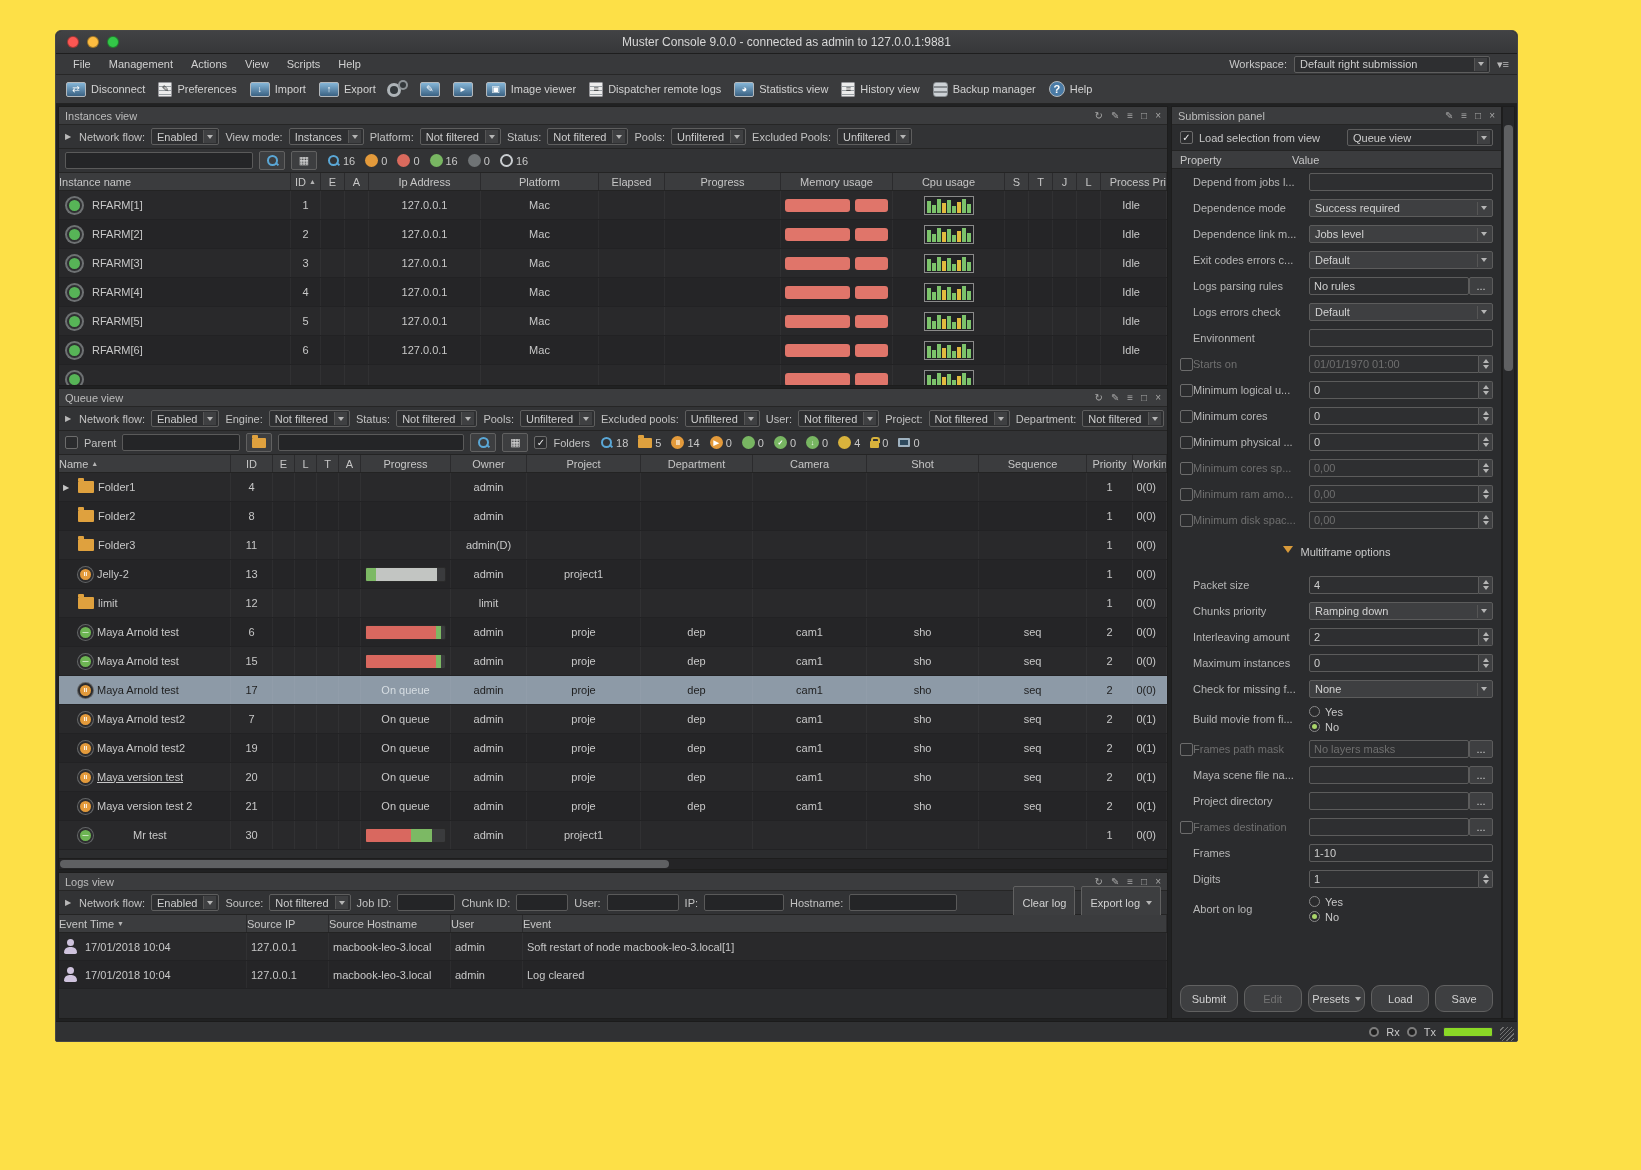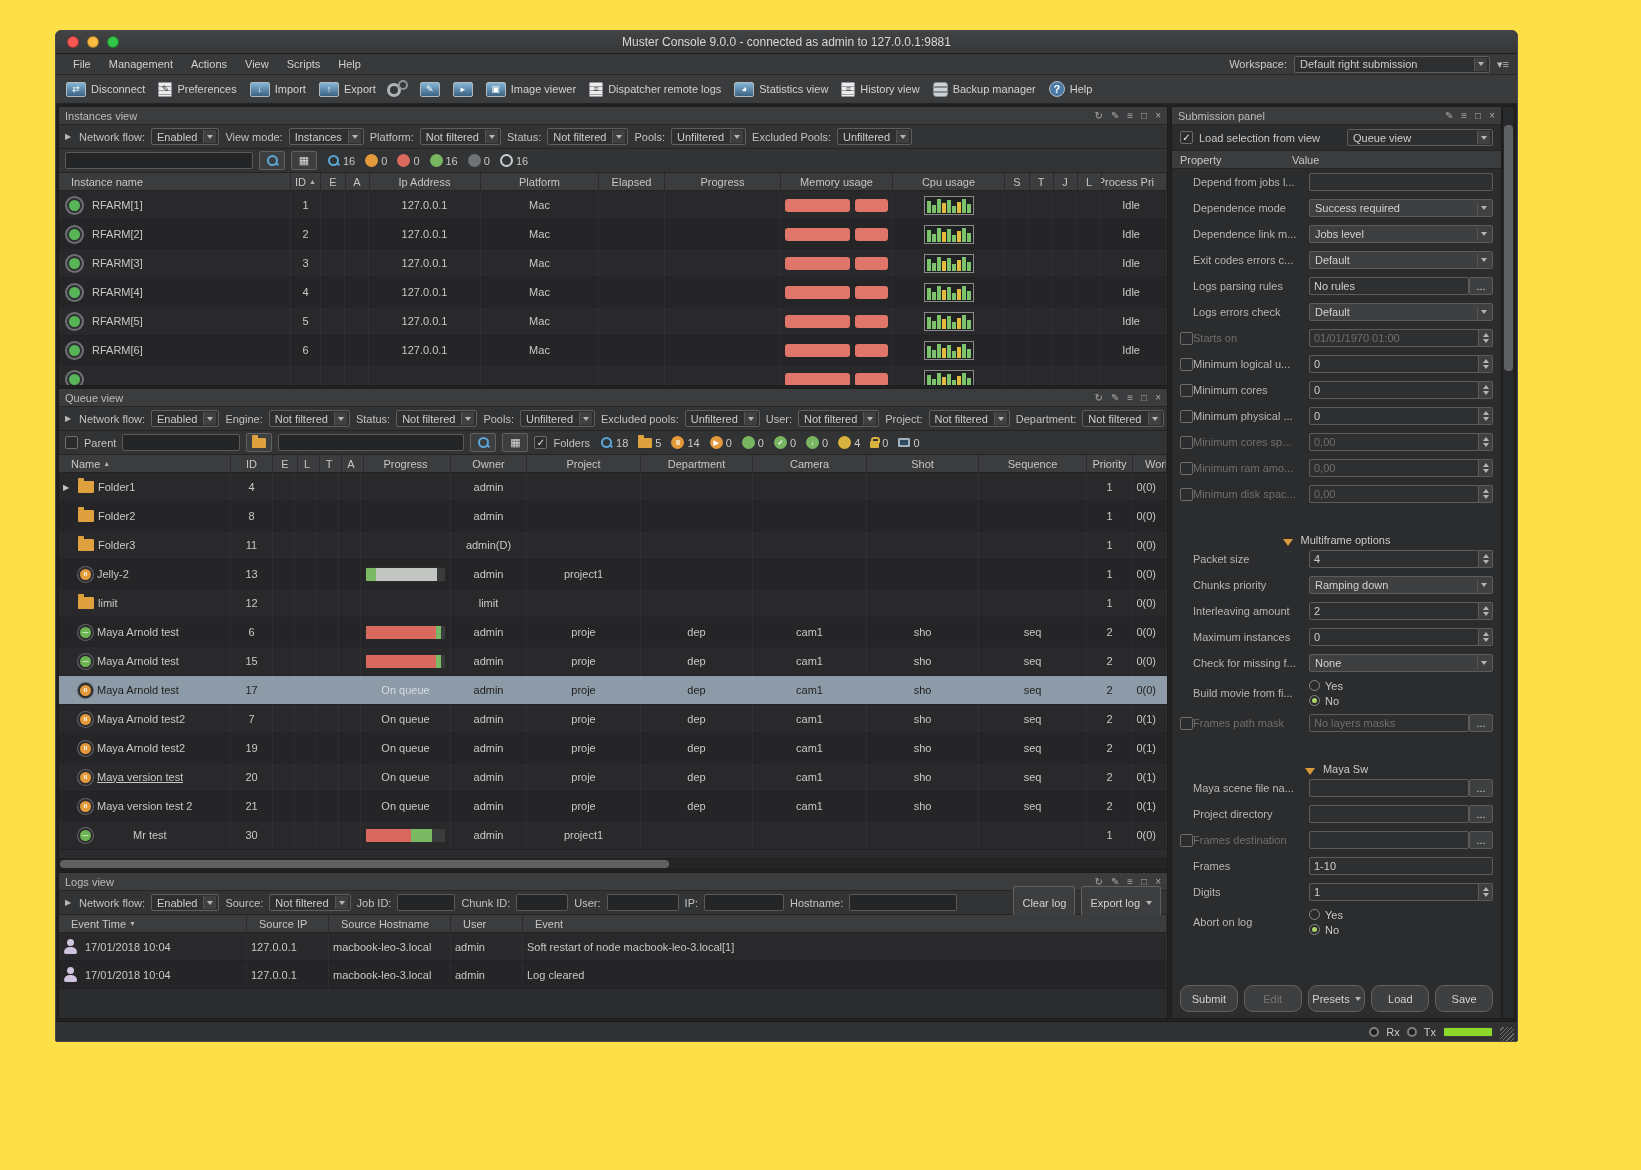--- a/index.html
+++ b/index.html
@@ -52,21 +52,21 @@
 .ficon.lg{width:16px;height:12px}
 .counter{display:flex;align-items:center;gap:3px;margin-left:4px}
 .cicon{width:13px;height:13px;border-radius:50%;display:inline-flex;align-items:center;justify-content:center;font-size:7px;font-weight:bold;color:#fff;flex:none}
 .cicon.outline{background:transparent !important;border:2px solid #c9cdd0}
 .lockic{width:9px;height:7px;background:#d8b23c;border-radius:1px;position:relative;margin-top:4px;flex:none}
 .lockic::before{content:"";position:absolute;top:-4px;left:1px;width:5px;height:4px;border:2px solid #d8b23c;border-bottom:none;border-radius:3px 3px 0 0}
 .monic{width:12px;height:9px;border:2px solid #9fb2c0;background:#2f4a5e;border-radius:1px;flex:none}
 .cbx{width:13px;height:13px;background:#2b2c2e;border:1px solid #6c6c6c;border-radius:2px;color:#eee;font-size:10px;line-height:11px;text-align:center;flex:none}
 
 .thead{display:grid;height:18px;flex:none;background:#3b3c3e;border-bottom:1px solid #232323;align-items:stretch}
-.th{display:flex;align-items:center;padding:0 12px;color:#c6c6c6;border-right:1px solid #2b2b2d;overflow:hidden;white-space:nowrap;gap:3px}
+.th{display:flex;align-items:center;padding:0 0;color:#c6c6c6;border-right:1px solid #2b2b2d;overflow:hidden;white-space:nowrap;gap:3px}
 .th.cc{justify-content:center}.th.cr{justify-content:flex-end}
 .sort{font-size:7px;color:#b5b5b5}
 .tbody{overflow:hidden;position:relative}
 .row{display:grid;height:29px;align-items:center;border-bottom:1px solid #222224;background:#29292b}
 .row:nth-child(even){background:#252527}
 .row.selected{background:#8d9aa7;color:#1e1e1e}
 .c{display:flex;align-items:center;height:100%;padding:0 4px;overflow:hidden;white-space:nowrap;border-right:1px solid rgba(255,255,255,.04)}
 .c.cc{justify-content:center}.c.cr{justify-content:flex-end}
 .cname{white-space:normal;line-height:11px;gap:4px}
 .inst-grid{grid-template-columns:232px 30px 24px 24px 112px 118px 66px 116px 112px 112px 24px 24px 24px 24px minmax(0,1fr)}
@@ -100,21 +100,21 @@
 .sub-select{flex:1;height:18px;background:#3e3f41;border:1px solid #5c5c5c;border-radius:2px;display:flex;align-items:center;padding:0 2px 0 5px;color:#d2d2d2;overflow:hidden;white-space:nowrap}
 .sub-select .sv{flex:1}
 .spin{flex:1;display:flex;min-width:0}
 .spin .sub-input{border-radius:2px 0 0 2px}
 .spin-arrows{width:14px;flex:none;background:#3e3f41;border:1px solid #5c5c5c;border-left:none;border-radius:0 2px 2px 0;display:flex;flex-direction:column;align-items:center;justify-content:center;gap:2px}
 .browse-btn{width:24px;height:18px;flex:none;background:#3e3f41;border:1px solid #5c5c5c;border-radius:2px;color:#ccc;text-align:center;line-height:16px}
 .radio-group{flex:1;display:flex;flex-direction:column;gap:3px;padding:3px 0}
 .radio-line{display:flex;align-items:center;gap:5px}
 .radio{width:11px;height:11px;border-radius:50%;border:1px solid #8a8a8a;background:#2a2b2d;position:relative;flex:none}
 .radio.sel::after{content:"";position:absolute;inset:2px;border-radius:50%;background:#a9d46a}
-.sec-head{height:26px;display:flex;align-items:flex-end;justify-content:center;gap:8px;color:#cicic1;color:#c9c9c9;margin-top:13px}
+.sec-head{height:26px;display:flex;align-items:flex-start;justify-content:center;gap:8px;color:#cicic1;color:#c9c9c9;margin-top:13px}
 .sec-tri{width:0;height:0;border-left:5px solid transparent;border-right:5px solid transparent;border-top:7px solid #d89a3a}
 .sub-buttons{margin-top:auto;display:flex;gap:6px;padding:6px 8px 2px}
 .sub-btn{flex:1;height:27px;background:#3e3f41;border:1px solid #616161;border-radius:9px;color:#d2d2d2;display:flex;align-items:center;justify-content:center;gap:5px}
 .sub-btn.disabled{color:#737373}
 .dim .sub-label,.dim .sub-input,.dim .sub-select{color:#6f6f6f}
 
 .push{margin-left:auto}
 .lbtn{height:19px;background:#3d3e40;border:1px solid #616161;border-radius:2px;color:#d2d2d2;display:flex;align-items:center;padding:16px 8px;gap:6px}
 
 .statusbar{height:20px;flex:none;background:#303133;border-top:1px solid #1b1b1b;display:flex;align-items:center;justify-content:flex-end;gap:7px;padding:0 3px 0 8px}
@@ -1157,20 +1157,25 @@
               <div class="sub-row">
                 <span class="cb-spot"></span>
                 <span class="sub-label">Logs errors check</span>
                 <span class="sub-select">
                   <span class="sv">Default</span>
                   <span class="sel-btn">
                     <span class="tri-down"></span>
                   </span>
                 </span>
               </div>
+              <div class="sub-row">
+                <span class="cb-spot"></span>
+                <span class="sub-label">Environment</span>
+                <span class="sub-input"></span>
+              </div>
               <div class="sub-row dim">
                 <span class="cbx"></span>
                 <span class="sub-label">Starts on</span>
                 <span class="spin">
                   <span class="sub-input">01/01/1970 01:00</span>
                   <span class="spin-arrows">
                     <span class="tri-up"></span>
                     <span class="tri-down"></span>
                   </span>
                 </span>
@@ -1310,24 +1315,20 @@
                     <span class="radio sel"></span>
                     <span>No</span>
                   </span>
                 </span>
               </div>
               <div class="sub-row dim">
                 <span class="cbx"></span>
                 <span class="sub-label">Frames path mask</span>
                 <span class="sub-input">No layers masks</span>
                 <span class="browse-btn">...</span>
-              </div>
-              <div class="sec-head">
-                <span class="sec-tri"></span>
-                <span>Maya Sw</span>
               </div>
               <div class="sub-row">
                 <span class="cb-spot"></span>
                 <span class="sub-label">Maya scene file na...</span>
                 <span class="sub-input"></span>
                 <span class="browse-btn">...</span>
               </div>
               <div class="sub-row">
                 <span class="cb-spot"></span>
                 <span class="sub-label">Project directory</span>

